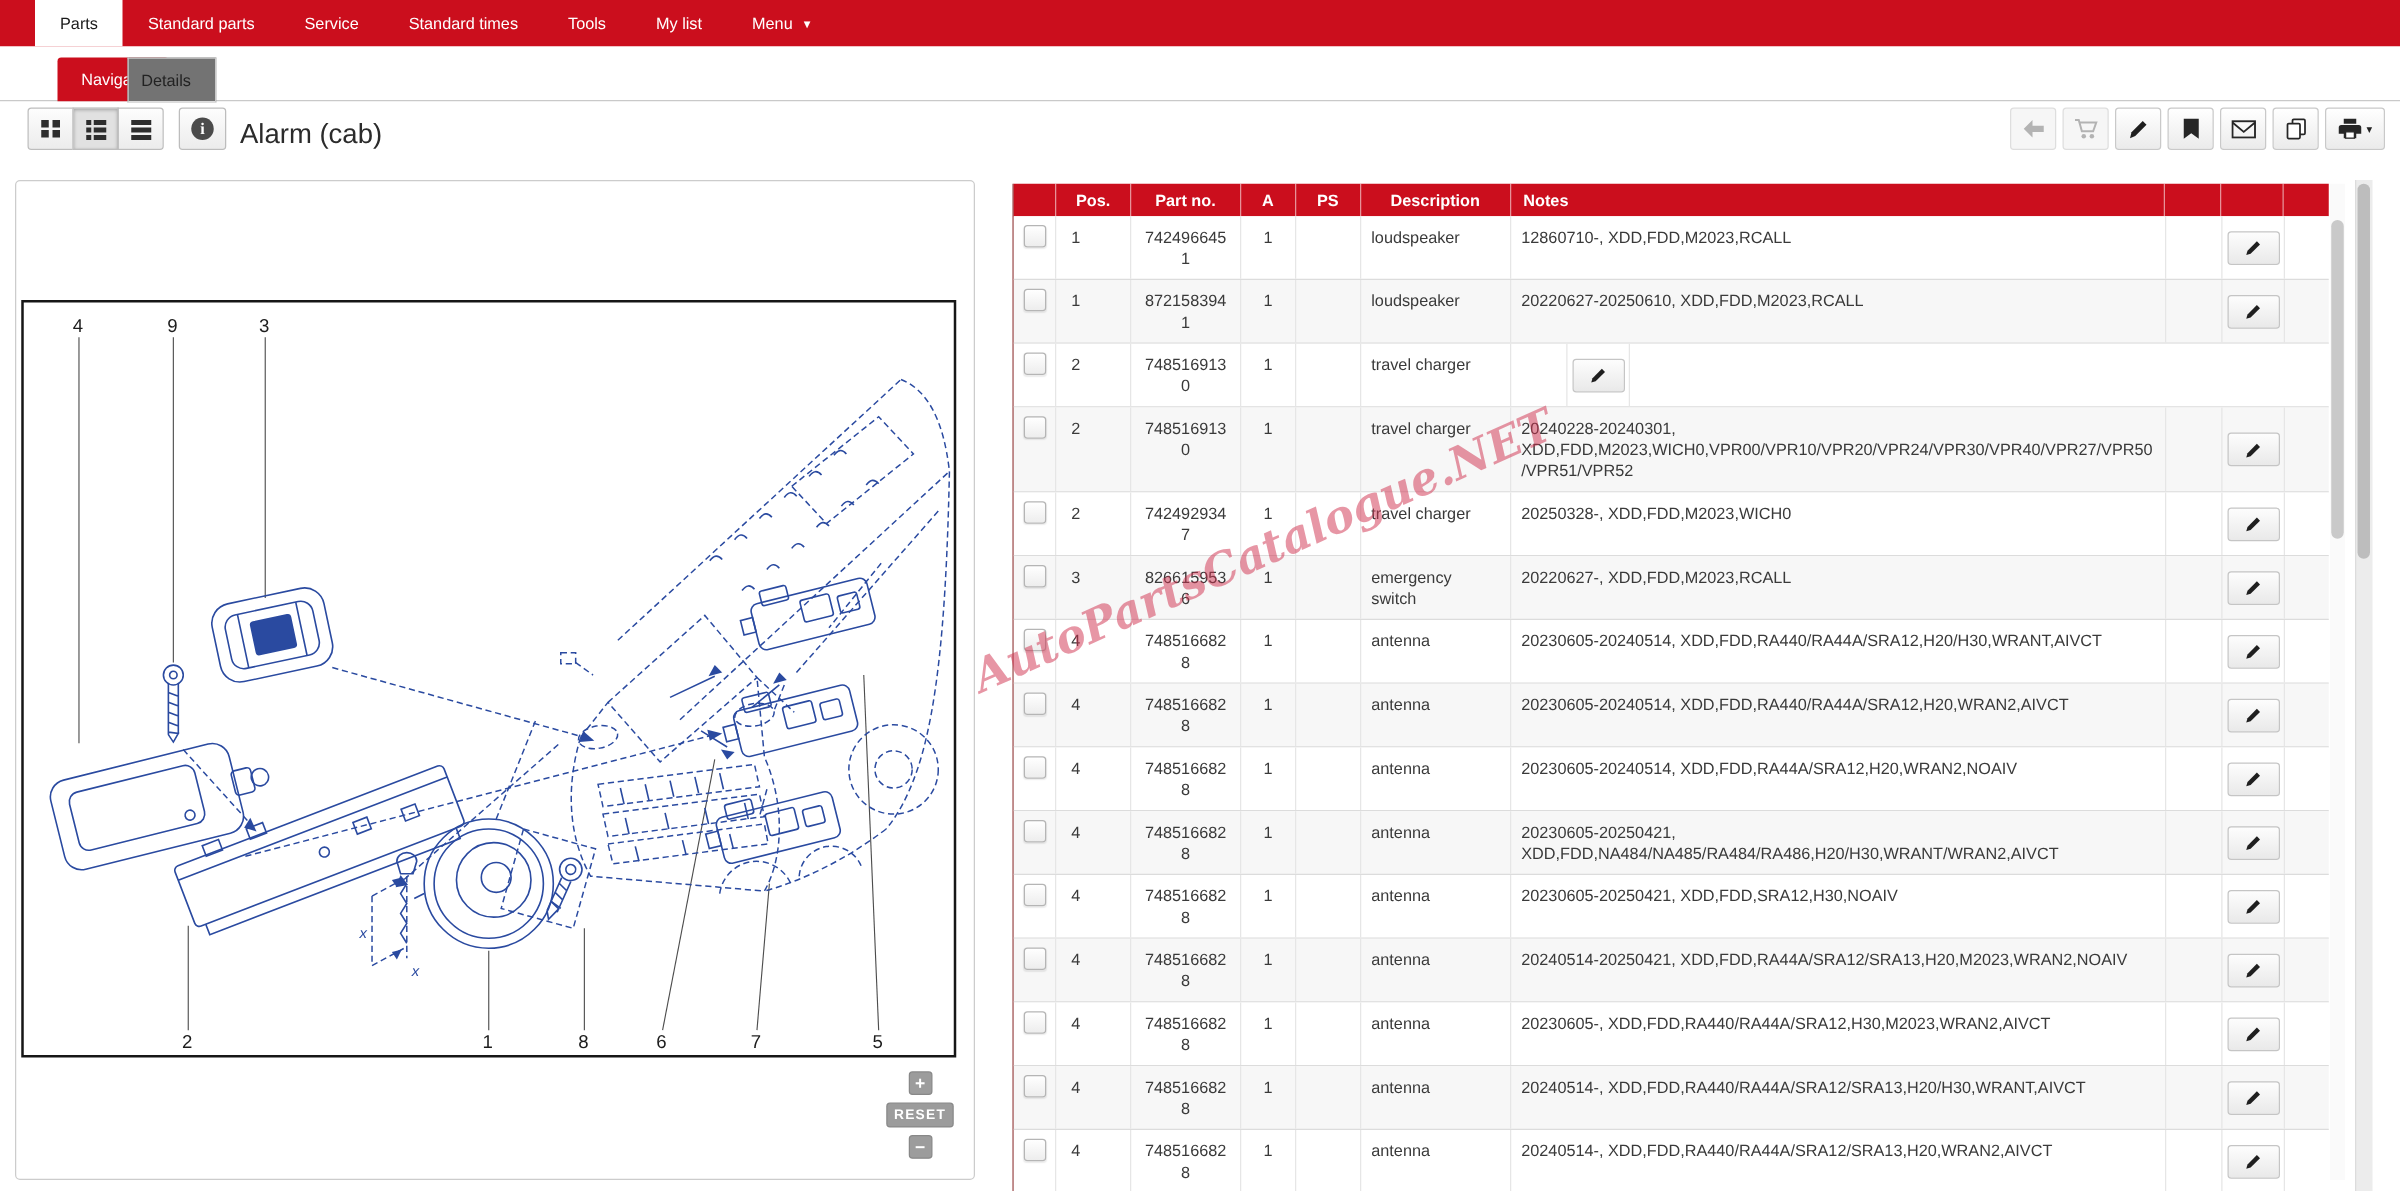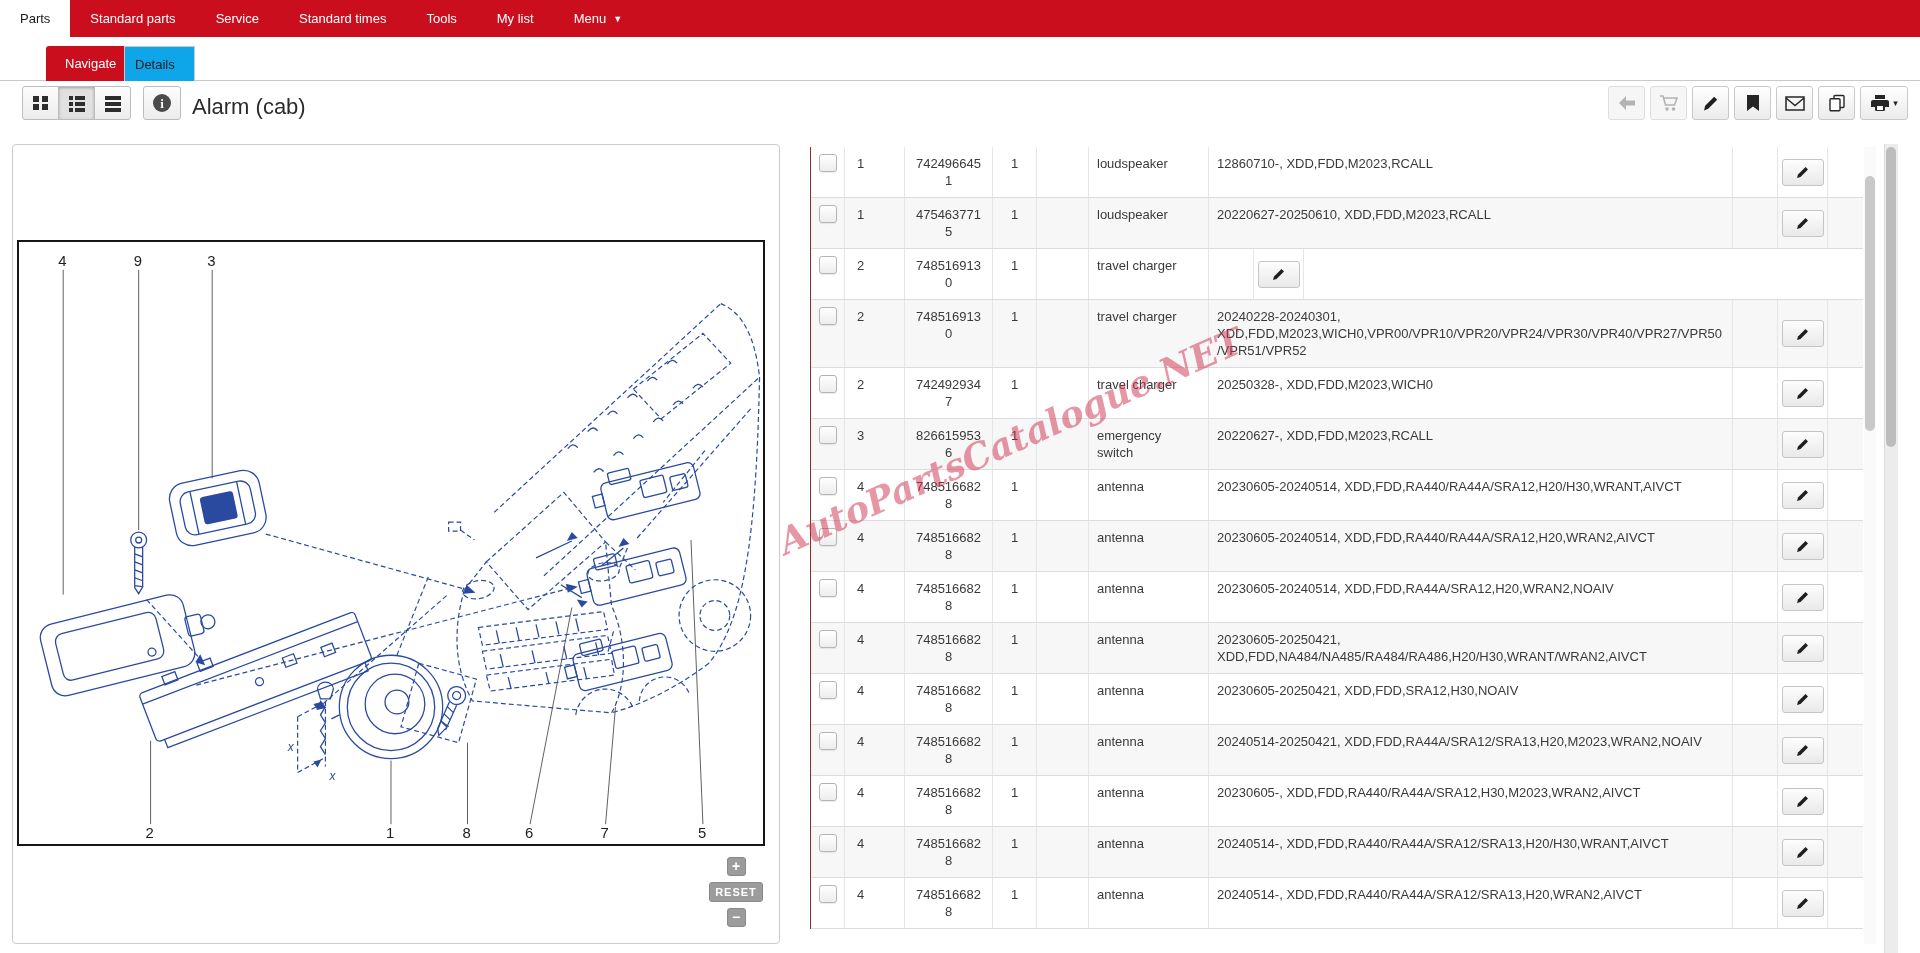--- a/index.html
+++ b/index.html
@@ -3,30 +3,30 @@
 <meta charset="utf-8">
 <style>
   * { margin:0; padding:0; box-sizing:border-box; }
   html,body { width:1920px; height:953px; overflow:hidden; background:#fff;
               font-family:"Liberation Sans", sans-serif; position:relative; }
 
   
   .topnav { position:absolute; top:0; left:0; right:0; height:37px; background:#cb0e1d;
             display:flex; align-items:stretch; font-size:13px; color:#fff; z-index:10; }
   .nav-item { display:flex; align-items:center; padding:0 20px; cursor:pointer; white-space:nowrap; }
-  .nav-item.active { background:#fff; color:#1a1a1a; }
+  .nav-item.active { background:#fff; color:#1a1a1a;margin-left:28px; }
   .caret { font-size:9px; margin-left:7px; }
 
   
   .tabrow { position:absolute; top:37px; left:0; right:0; height:44px; background:#fff;
             border-bottom:1px solid #c9c9c9; z-index:5; }
   .tab { position:absolute; top:9px; height:35px; display:flex; align-items:center;
          padding:0 19px; font-size:13px; cursor:pointer; }
   .tab-navigate { left:46px; background:#cb0e1d; color:#fff; border-radius:3px 3px 0 0; }
-  .tab-details  { left:124px; background:#0ea5e9; color:#222; border:1px solid #c9c9c9;
+  .tab-details  { left:102px; background:#737373; color:#222; border:1px solid #c9c9c9;
                   border-bottom:1px solid #fff; height:36px; z-index:6;padding-left:10px; }
 
   
   .viewgroup { position:absolute; left:22px; top:86px; display:flex; z-index:4; }
   .vbtn { width:37px; height:34px; border:1px solid #bdbdbd; margin-left:-1px; cursor:pointer;
           background:linear-gradient(#fdfdfd,#ececec); display:flex; align-items:center; justify-content:center; }
   .vbtn:first-child { margin-left:0; border-radius:3px 0 0 3px; }
   .vbtn:last-child  { border-radius:0 3px 3px 0; }
   .vbtn.active { background:#e1e1e1; box-shadow:inset 0 1px 3px rgba(0,0,0,.28); }
   .infobtn { position:absolute; left:143px; top:86px; width:38px; height:34px; border:1px solid #bdbdbd;
@@ -363,20 +363,32 @@
   </div>
 
   <div class="zoomctl">
     <div class="zbtn">+</div>
     <div class="zreset">RESET</div>
     <div class="zbtn">−</div>
   </div>
 </div>
 
 <div class="table-wrap">
+  <div class="thead">
+    <div class="th c-cb"></div>
+    <div class="th c-pos" style="padding-left:0">Pos.</div>
+    <div class="th c-part">Part no.</div>
+    <div class="th c-a">A</div>
+    <div class="th c-ps">PS</div>
+    <div class="th c-desc">Description</div>
+    <div class="th c-notes left">Notes</div>
+    <div class="th c-x1"></div>
+    <div class="th c-edit"></div>
+    <div class="th c-x2"></div>
+  </div>
   <div>
   <div class="trow">
     <div class="cell cb c-cb">
       <div class="checkbox"></div>
     </div>
     <div class="cell c-pos">1</div>
     <div class="cell c-part center">7424966451</div>
     <div class="cell c-a center">1</div>
     <div class="cell c-ps"></div>
     <div class="cell c-desc">loudspeaker</div>
@@ -390,21 +402,21 @@
       </div>
     </div>
     <div class="cell c-x2"></div>
   </div>
 
   <div class="trow">
     <div class="cell cb c-cb">
       <div class="checkbox"></div>
     </div>
     <div class="cell c-pos">1</div>
-    <div class="cell c-part center">4754637715</div>
+    <div class="cell c-part center">8721583941</div>
     <div class="cell c-a center">1</div>
     <div class="cell c-ps"></div>
     <div class="cell c-desc">loudspeaker</div>
     <div class="cell c-notes">20220627-20250610, XDD,FDD,M2023,RCALL</div>
     <div class="cell c-x1"></div>
     <div class="cell editc c-edit">
       <div class="editbtn">
         <svg width="14" height="14">
           <path d="M1,13 L2,9.5 L9.5,2 L12,4.5 L4.5,12 Z" fill="#1f1f1f"></path>
         </svg>

